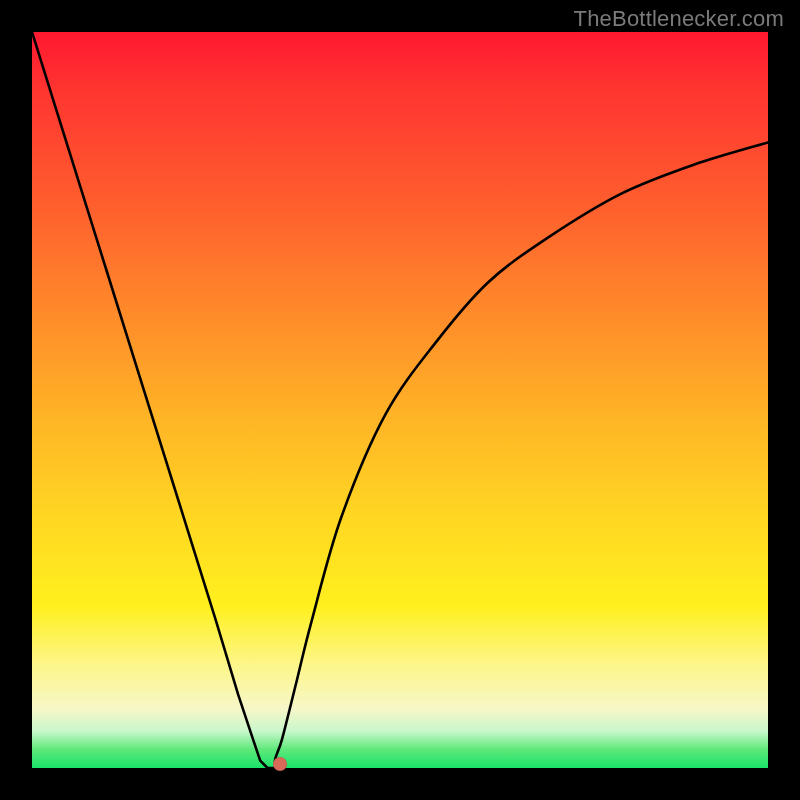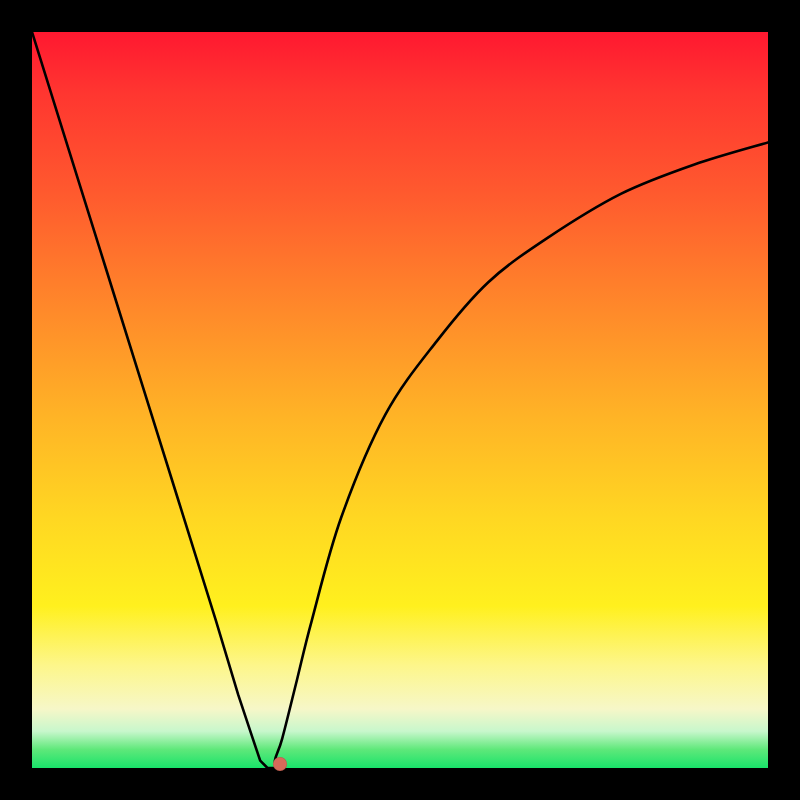--- a/index.html
+++ b/index.html
@@ -65,20 +65,21 @@
     background: #d86a5a;
     transform: translate(-50%, -50%);
     box-shadow: 0 0 0 0.5px rgba(0,0,0,0.15) inset;
   }
 </style>
 </head>
 <body>
 
 <div class="frame">
 
+  <div class="watermark">TheBottlenecker.com</div>
 
   <div class="plot-area">
 
     <svg class="curve" viewBox="0 0 736 736" preserveAspectRatio="none">
       <path id="curve-path" fill="none" stroke="#000000" stroke-width="2.6" stroke-linejoin="round" stroke-linecap="round" d="M 0.0 0.0 L 36.8 117.8 L 73.6 235.5 L 110.4 353.3 L 147.2 471.0 L 184.0 588.8 L 206.1 662.4 L 220.8 706.6 L 228.2 728.6 L 235.5 736.0 L 247.5 736.0 C 246.7 734.8, 242.4 733.5, 242.9 728.6 C 243.3 723.7, 246.6 720.1, 250.2 706.6 C 253.9 693.1, 260.1 667.3, 265.0 647.7 C 269.9 628.1, 272.3 615.8, 279.7 588.8 C 287.0 561.8, 296.9 520.1, 309.1 485.8 C 321.4 451.4, 337.3 412.2, 353.3 382.7 C 369.2 353.3, 387.6 331.2, 404.8 309.1 C 422.0 287.0, 437.9 267.4, 456.3 250.2 C 474.7 233.1, 493.1 220.8, 515.2 206.1 C 537.3 191.4, 564.3 174.2, 588.8 161.9 C 613.3 149.7, 637.9 141.1, 662.4 132.5 C 686.9 123.9, 723.7 114.1, 736.0 110.4"></path>
     </svg>
 
     <div id="min-dot" class="dot" style="left: 247.52px; top: 732px;"></div>
 
   </div>

